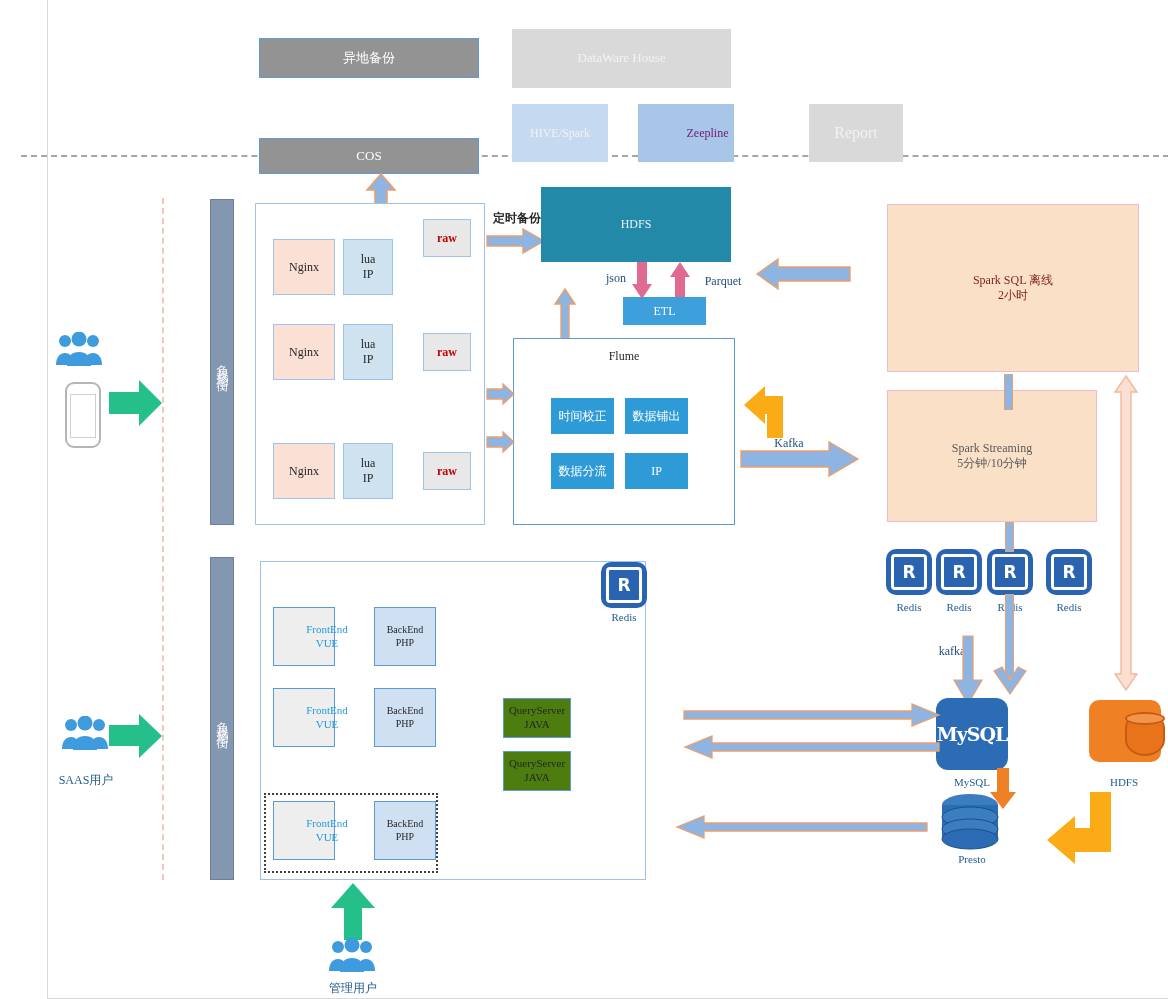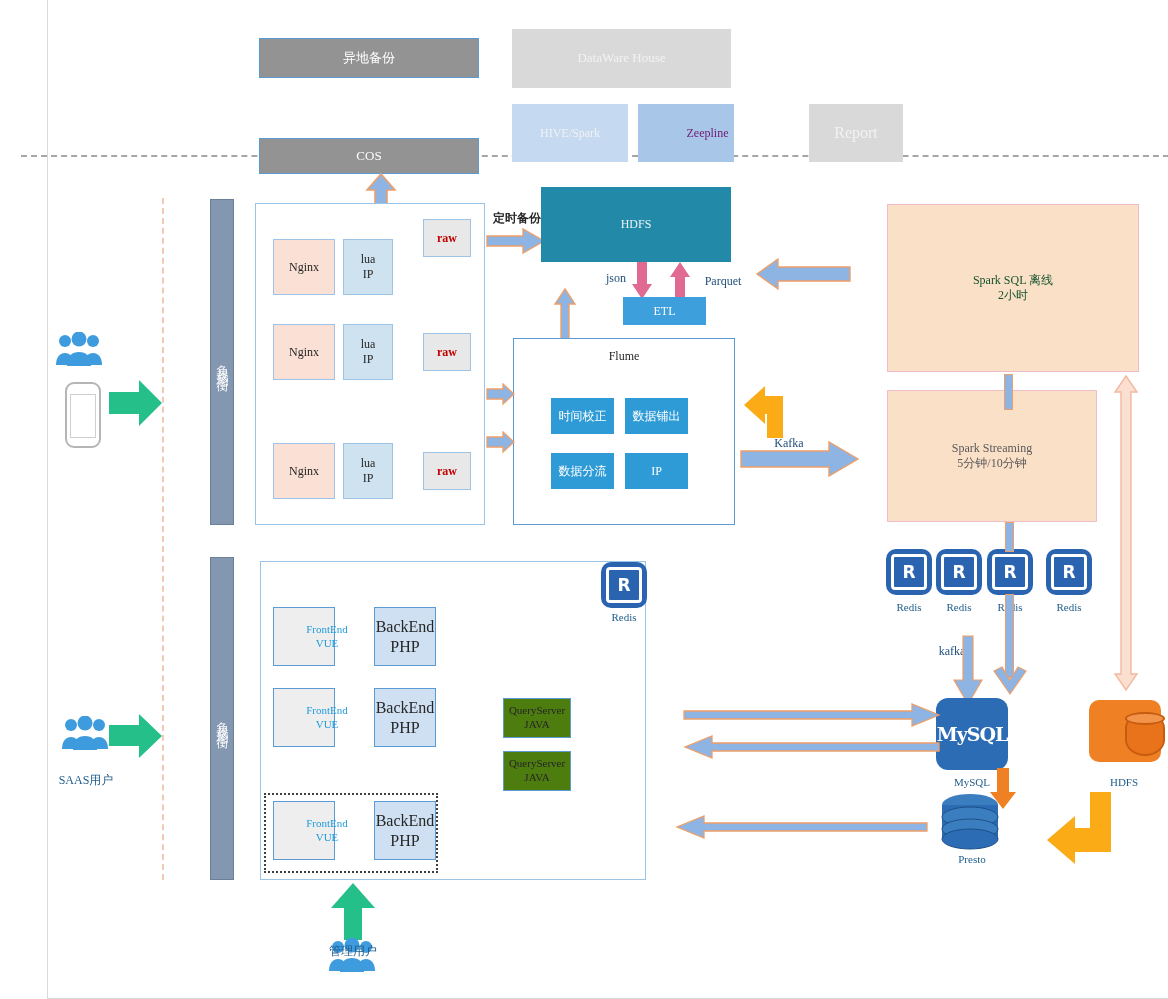--- a/index.html
+++ b/index.html
@@ -35,25 +35,25 @@
   .nginx{background:#fbe0d5;border:1.5px solid #9dc3e6;font-size:12px;color:#262626;}
   .lua{background:#cfe2f0;border:1.5px solid #9dc3e6;font-size:12px;color:#262626;}
   .raw{background:#e8e8e8;border:1.5px solid #9dc3e6;font-size:12px;color:#c00000;font-weight:bold;}
 
   .hdfs-box{background:#2389a8;color:#eaf4f7;font-size:12px;}
   .etl-box{background:#3d9fdb;color:#ffffff;font-size:12px;}
   .flume-box{background:#fff;border:1.5px solid #5b9bd5;}
   .flume-title{position:absolute;left:0;right:0;top:10px;text-align:center;font-size:12px;color:#262626;}
   .fl-item{background:#2e9bd6;color:#ffffff;font-size:12px;border:0;}
 
-  .spark-box{background:#fbe0c8;border:1.5px solid #f0bcc8;color:#14532d;font-size:12px;}
+  .spark-box{background:#fbe0c8;border:1.5px solid #f0bcc8;color:#7f1d1d;font-size:12px;}
   .spark-box.s2{color:#595959;}
 
   .fe{background:#eeeeee;border:1.5px solid #5b9bd5;color:#1f9bde;font-size:11px;padding-left:46px;}
-  .be{background:#cfe0f3;border:1.5px solid #5b9bd5;color:#262626;font-size:16px;}
+  .be{background:#cfe0f3;border:1.5px solid #5b9bd5;color:#262626;font-size:10px;}
   .qs{background:#4d7c0f;border:1.5px solid #5b9bd5;color:#262626;font-size:11px;}
 
   
   .cap{font-size:11px;color:#1f5c8b;}
   .cap-cn{font-size:12px;color:#1f5c8b;}
   .note{font-size:12px;color:#1f4e79;}
   .note-dark{font-size:12px;color:#262626;font-weight:bold;}
 
   
   svg.arrow{position:absolute;overflow:visible;}
@@ -83,21 +83,21 @@
 <div id="canvas">
 
   <div class="vline-left"></div>
   <div class="hline-bottom"></div>
   <div class="dashline-h"></div>
   <div class="dashline-v"></div>
 
   <div class="box gray-box" style="left:238px;top:38px;width:220px;height:40px;">异地备份</div>
   <div class="box dw-box" style="left:491px;top:29px;width:219px;height:59px;">DataWare House</div>
   <div class="box gray-box" style="left:238px;top:138px;width:220px;height:36px;">COS</div>
-  <div class="box hive-box" style="left:491px;top:104px;width:116px;height:58px;">HIVE/Spark</div>
+  <div class="box hive-box" style="left:491px;top:104px;width:96px;height:58px;">HIVE/Spark</div>
   <div class="box zeep-box" style="left:617px;top:104px;width:96px;height:58px;">Zeepline</div>
   <div class="box report-box" style="left:788px;top:104px;width:94px;height:58px;">Report</div>
 
   <svg class="arrow" style="left:344px;top:172px;" width="32" height="40" viewBox="0 0 32 40">
     <polygon points="16,2 30,18 22,18 22,38 10,38 10,18 2,18" fill="#8eb4e3" stroke="#ed9f6a" stroke-width="1.6"></polygon>
   </svg>
 
   <svg class="users-ico" style="left:34px;top:332px;" width="48" height="34" viewBox="0 0 48 34">
     <g fill="#3e9bdd">
       <circle cx="10" cy="9" r="6"></circle>
@@ -136,21 +136,21 @@
   <svg class="users-ico" style="left:306px;top:938px;" width="50" height="34" viewBox="0 0 48 34">
     <g fill="#3e9bdd">
       <circle cx="10" cy="9" r="6"></circle>
         <path d="M1 33c0-8 4-12 9-12s9 4 9 12z"></path>
       <circle cx="38" cy="9" r="6"></circle>
         <path d="M29 33c0-8 4-12 9-12s9 4 9 12z"></path>
       <circle cx="24" cy="7" r="7.5"></circle>
         <path d="M12 34c0-10 5-14 12-14s12 4 12 14z"></path>
     </g>
   </svg>
-  <div class="lbl cap-cn" style="left:286px;top:943px;width:92px;">管理用户</div>
+  <div class="lbl cap-cn" style="left:286px;top:980px;width:92px;">管理用户</div>
 
   <div class="box lb-bar" style="left:189px;top:199px;width:24px;height:326px;">负载均衡</div>
   <div class="box lb-bar" style="left:189px;top:557px;width:24px;height:323px;">负载均衡</div>
 
   <div class="box cluster" style="left:234px;top:203px;width:230px;height:322px;"></div>
 
   <div class="box nginx" style="left:252px;top:239px;width:62px;height:56px;">Nginx</div>
   <div class="box lua" style="left:322px;top:239px;width:50px;height:56px;flex-direction:column;">
     <span>lua</span>
     <span>IP</span>

